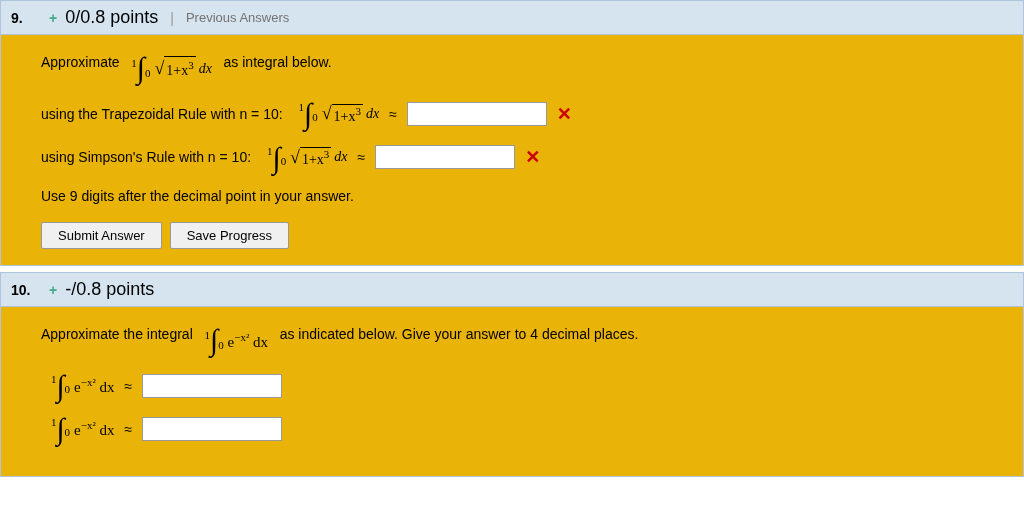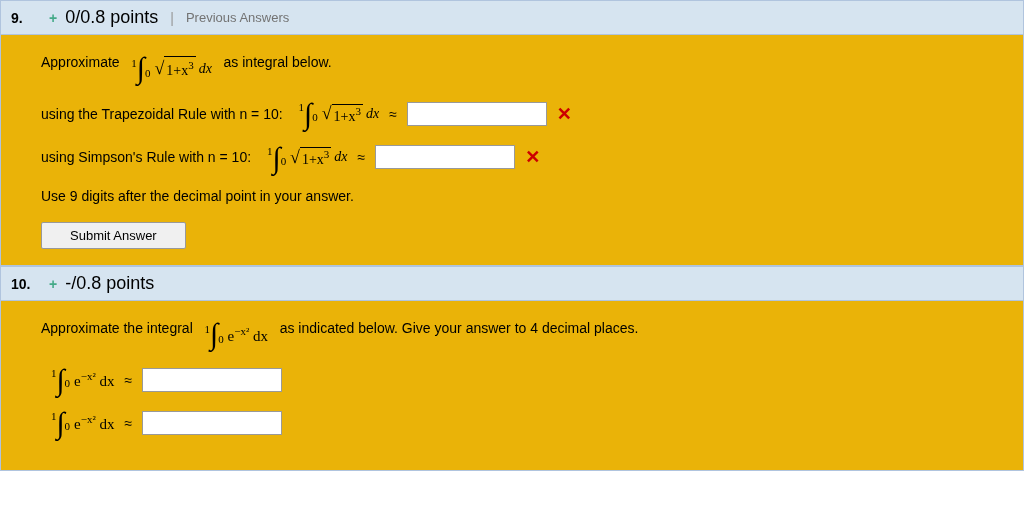--- a/index.html
+++ b/index.html
@@ -120,21 +120,21 @@
 
     .button-row {
       display: flex;
       gap: 8px;
       margin-top: 8px;
     }
 
     .btn {
       border: 1px solid #999;
       background: #f0f0f0;
-      padding: 5px 28px;
+      padding: 5px 16px;
       font-size: 13px;
       cursor: pointer;
       border-radius: 2px;
     }
 
     .integral-container {
       display: inline-flex;
       align-items: center;
     }
   </style>
@@ -224,25 +224,26 @@
       </span>
       <span class="approx-symbol">≈</span>
       <input class="answer-input" type="text" style="">
       <span class="x-mark">✕</span>
     </div>
 
     <div class="decimal-note">Use 9 digits after the decimal point in your answer.</div>
 
     <div class="button-row">
       <button class="btn">Submit Answer</button>
+      <button class="btn">Save Progress</button>
     </div>
   </div>
 </div>
 
-<div class="question-block" style="">
+<div class="question-block" style="margin-top:6px;">
   <div class="question-header">
     <span class="question-number">10.</span>
     <span class="plus-icon">+</span>
     <span class="points-text">-/0.8 points</span>
   </div>
 
   <div class="question-body">
 
     <div class="problem-statement">
       <span>Approximate the integral</span>

